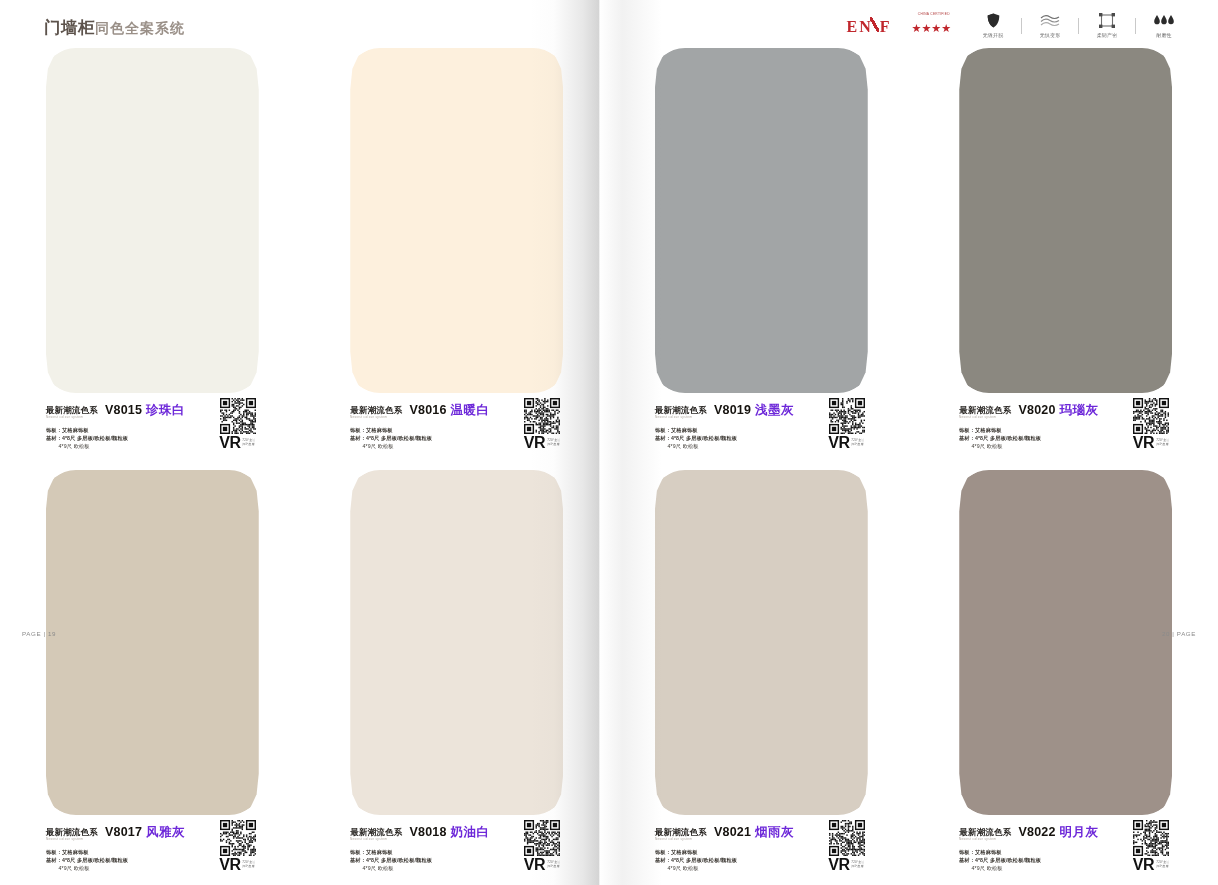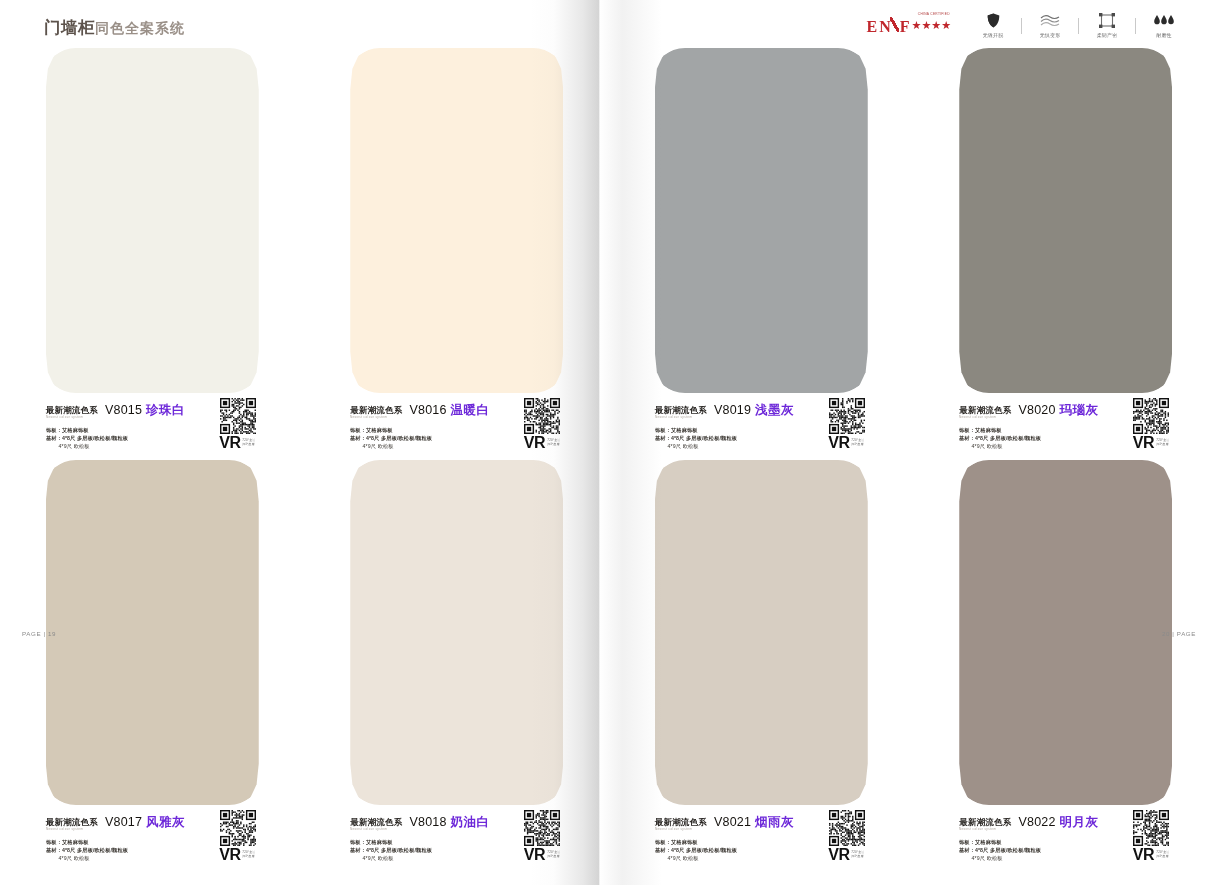--- a/index.html
+++ b/index.html
@@ -31,21 +31,21 @@
   
   .hdr{position:absolute;top:0;left:0;width:100%;height:52px;}
   .hdr-title{
     position:absolute;left:44px;top:17px;
     white-space:nowrap;color:#6e635b;letter-spacing:.5px;
   }
   .hdr-title .b{font-size:16.5px;font-weight:bold;color:#5d534c;}
   .hdr-title .n{font-size:14px;font-weight:bold;color:#9a9088;letter-spacing:1px;}
 
   .certs{position:absolute;right:28px;top:12px;display:flex;align-items:center;gap:0;}
-  .enf{display:flex;align-items:center;margin-right:16px;position:relative;}
+  .enf{display:flex;align-items:flex-end;margin-right:16px;position:relative;gap:20px;}
   .enf-word{
     font-size:16px;font-weight:bold;color:#c0272d;letter-spacing:2px;
     font-family:"Liberation Serif",serif;line-height:1;
   }
   .enf-slash{
     display:inline-block;width:9px;height:15px;margin:0 1px 0 -2px;
     background:linear-gradient(60deg,transparent 40%,#c0272d 40%,#c0272d 60%,transparent 60%);
   }
   .enf-stars{font-size:11px;color:#c0272d;letter-spacing:0px;line-height:1;margin-bottom:1px;}
   .enf-tag{
@@ -69,26 +69,26 @@
     position:relative;
   }
   .sw.notch{
     
     clip-path:polygon(
       10% 0%, 90% 0%, 96% 2%, 99% 6%, 100% 12%,
       100% 88%, 99% 94%, 96% 98%, 90% 100%,
       10% 100%, 4% 98%, 1% 94%, 0% 88%,
       0% 12%, 1% 6%, 4% 2%);
   }
-  .cap{position:relative;width:213px;margin:9px auto 0;height:58px;}
+  .cap{position:relative;width:213px;margin:9px auto 10px;height:58px;}
   .cap-top{display:flex;align-items:baseline;white-space:nowrap;}
   .series{display:inline-block;margin-right:7px;position:relative;top:-1px;}
   .series-cn{font-size:8.5px;font-weight:bold;color:#2a2724;letter-spacing:.2px;display:block;line-height:1.05;}
   .series-en{font-size:3.1px;color:#a79f97;letter-spacing:.45px;display:block;transform:scale(.95);transform-origin:left top;}
-  .code{font-size:12.5px;font-weight:normal;color:#16130f;letter-spacing:.2px;}
+  .code{font-size:12.5px;font-weight:bold;color:#16130f;letter-spacing:.2px;}
   .cname{font-size:12.5px;font-weight:bold;color:#6d28d9;margin-left:4px;letter-spacing:.4px;}
   .spec{margin-top:6px;color:#3a3631;line-height:1.5;}
   .spec div{font-size:5.4px;letter-spacing:.1px;white-space:nowrap;transform:scale(.97);transform-origin:left center;}
   .spec .k{font-weight:bold;}
   .spec .ind{padding-left:13px;}
 
   
   .qr{position:absolute;right:-2px;top:-4px;width:46px;}
   .qr-img{width:36px;height:36px;margin:0 auto;display:block;}
   .qr-foot{display:flex;align-items:center;justify-content:center;gap:2px;margin-top:1px;}

